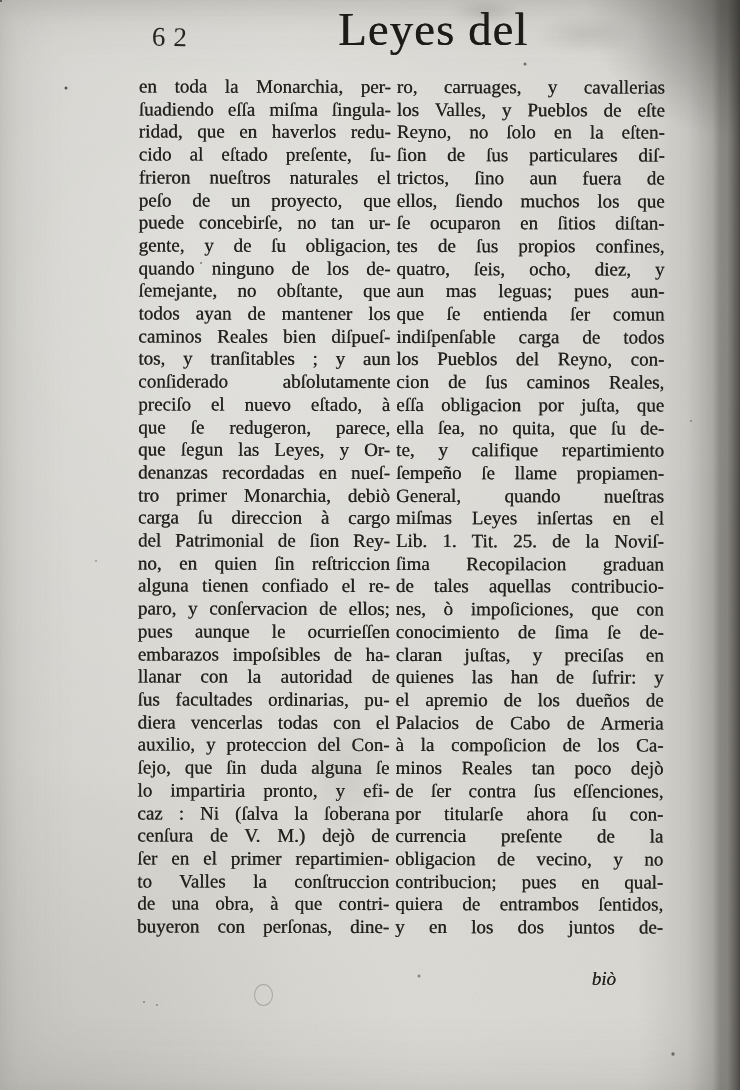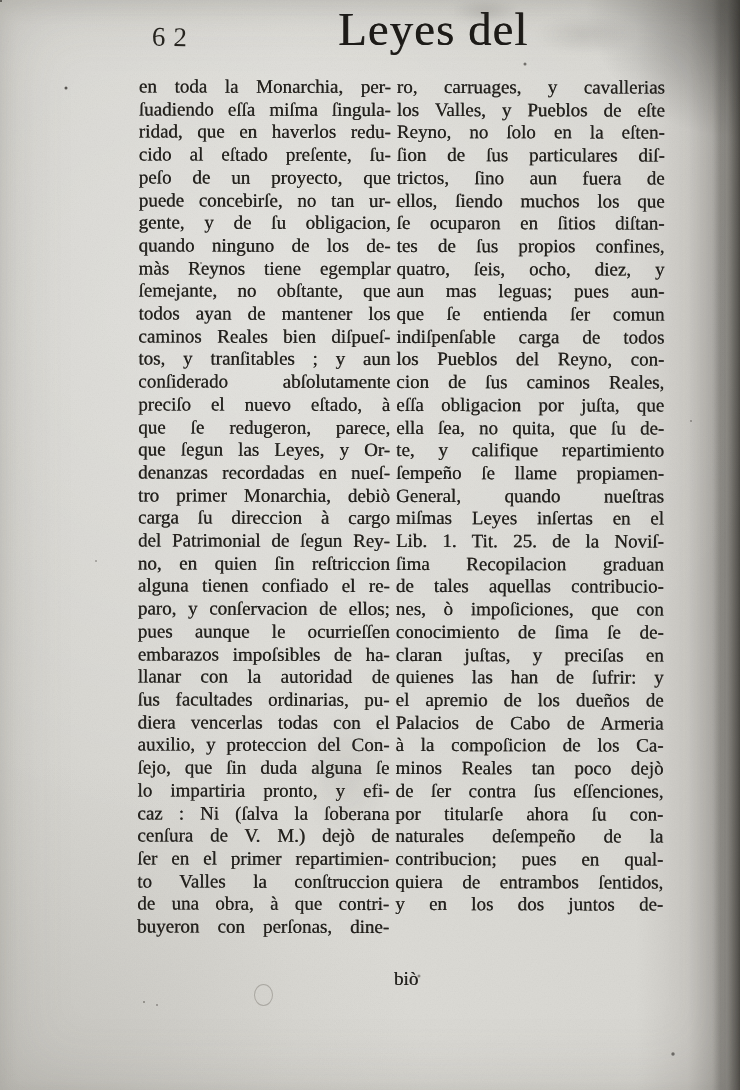--- a/index.html
+++ b/index.html
@@ -47,22 +47,23 @@
   .col.left{width:252px;margin-right:6px;}
   .col.right{width:268px;}
   .tl{
     text-align:justify;
     text-align-last:justify;
     white-space:nowrap;
   }
   .catchword{
     position:absolute;left:394px;top:968px;width:268px;
     font-size:19px;line-height:22.7px;
-    text-align:left;padding-right:46px;box-sizing:border-box;
+    text-align:right;padding-right:46px;box-sizing:border-box;
     text-shadow:0.35px 0 0 rgba(35,33,29,0.8);
+    font-style:italic;
   }
   
   .smudge{position:absolute;pointer-events:none;border-radius:50%;}
   .smudge.header-right{
     left:520px;top:8px;width:130px;height:52px;border-radius:30%;
     background:radial-gradient(closest-side, rgba(70,66,60,0.14), rgba(70,66,60,0) 75%);
     filter:blur(3px);
   }
   .smudge.header-top{
     left:440px;top:-6px;width:90px;height:34px;border-radius:40%;
@@ -107,37 +108,37 @@
   <span class="pagenum">62</span>
 
   <h1 class="running-title">Leyes del</h1>
 
   <div class="columns">
     <div class="col left" id="col-left">
         <div class="tl">en toda la Monarchia, per-</div>
         <div class="tl">ſuadiendo eſſa miſma ſingula-</div>
         <div class="tl">ridad, que en haverlos redu-</div>
         <div class="tl">cido al eſtado preſente, ſu-</div>
+        <div class="tl">frieron nueſtros naturales el</div>
         <div class="tl">peſo de un proyecto, que</div>
         <div class="tl">puede concebirſe, no tan ur-</div>
         <div class="tl">gente, y de ſu obligacion,</div>
         <div class="tl">quando ninguno de los de-</div>
-        <div class="tl">màs Reynos tiene egemplar</div>
         <div class="tl">ſemejante, no obſtante, que</div>
         <div class="tl">todos ayan de mantener los</div>
         <div class="tl">caminos Reales bien diſpueſ-</div>
         <div class="tl">tos, y tranſitables ; y aun</div>
         <div class="tl">conſiderado abſolutamente</div>
         <div class="tl">preciſo el nuevo eſtado, à</div>
         <div class="tl">que ſe redugeron, parece,</div>
         <div class="tl">que ſegun las Leyes, y Or-</div>
         <div class="tl">denanzas recordadas en nueſ-</div>
         <div class="tl">tro primer Monarchia, debiò</div>
         <div class="tl">carga ſu direccion à cargo</div>
-        <div class="tl">del Patrimonial de ſegun Rey-</div>
+        <div class="tl">del Patrimonial de ſion Rey-</div>
         <div class="tl">no, en quien ſin reſtriccion</div>
         <div class="tl">alguna tienen confiado el re-</div>
         <div class="tl">paro, y conſervacion de ellos;</div>
         <div class="tl">pues aunque le ocurrieſſen</div>
         <div class="tl">embarazos impoſsibles de ha-</div>
         <div class="tl">llanar con la autoridad de</div>
         <div class="tl">ſus facultades ordinarias, pu-</div>
         <div class="tl">diera vencerlas todas con el</div>
         <div class="tl">auxilio, y proteccion del Con-</div>
         <div class="tl">ſejo, que ſin duda alguna ſe</div>
@@ -176,21 +177,22 @@
         <div class="tl">nes, ò impoſiciones, que con</div>
         <div class="tl">conocimiento de ſima ſe de-</div>
         <div class="tl">claran juſtas, y preciſas en</div>
         <div class="tl">quienes las han de ſufrir: y</div>
         <div class="tl">el apremio de los dueños de</div>
         <div class="tl">Palacios de Cabo de Armeria</div>
         <div class="tl">à la compoſicion de los Ca-</div>
         <div class="tl">minos Reales tan poco dejò</div>
         <div class="tl">de ſer contra ſus eſſenciones,</div>
         <div class="tl">por titularſe ahora ſu con-</div>
-        <div class="tl">naturales deſempeño de la</div>
+        <div class="tl">currencia preſente de la</div>
+        <div class="tl">obligacion de vecino, y no</div>
         <div class="tl">contribucion; pues en qual-</div>
         <div class="tl">quiera de entrambos ſentidos,</div>
         <div class="tl">y en los dos juntos de-</div>
       </div>
   </div>
 
   <div class="catchword">biò</div>
 
   <div class="smudge header-right"></div>
   <div class="smudge header-top"></div>

